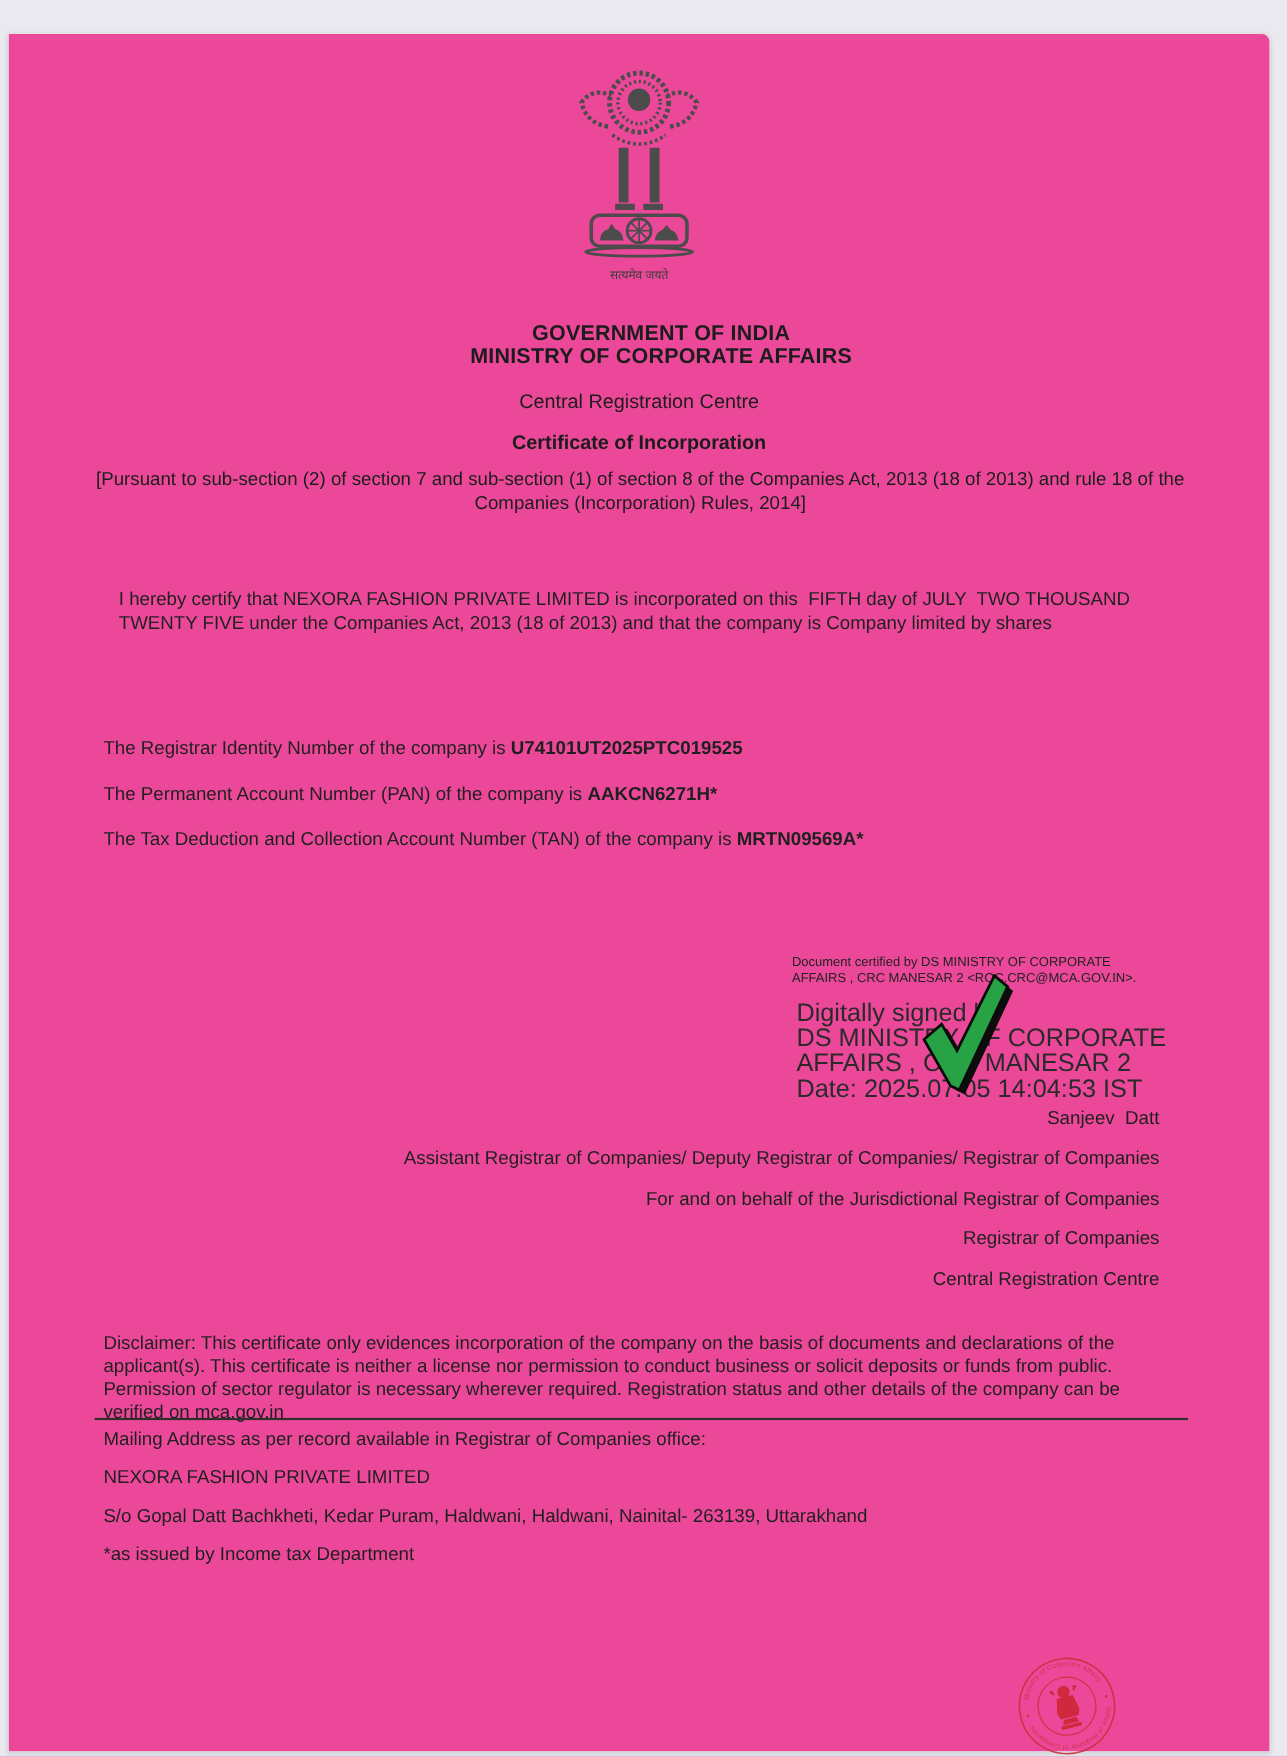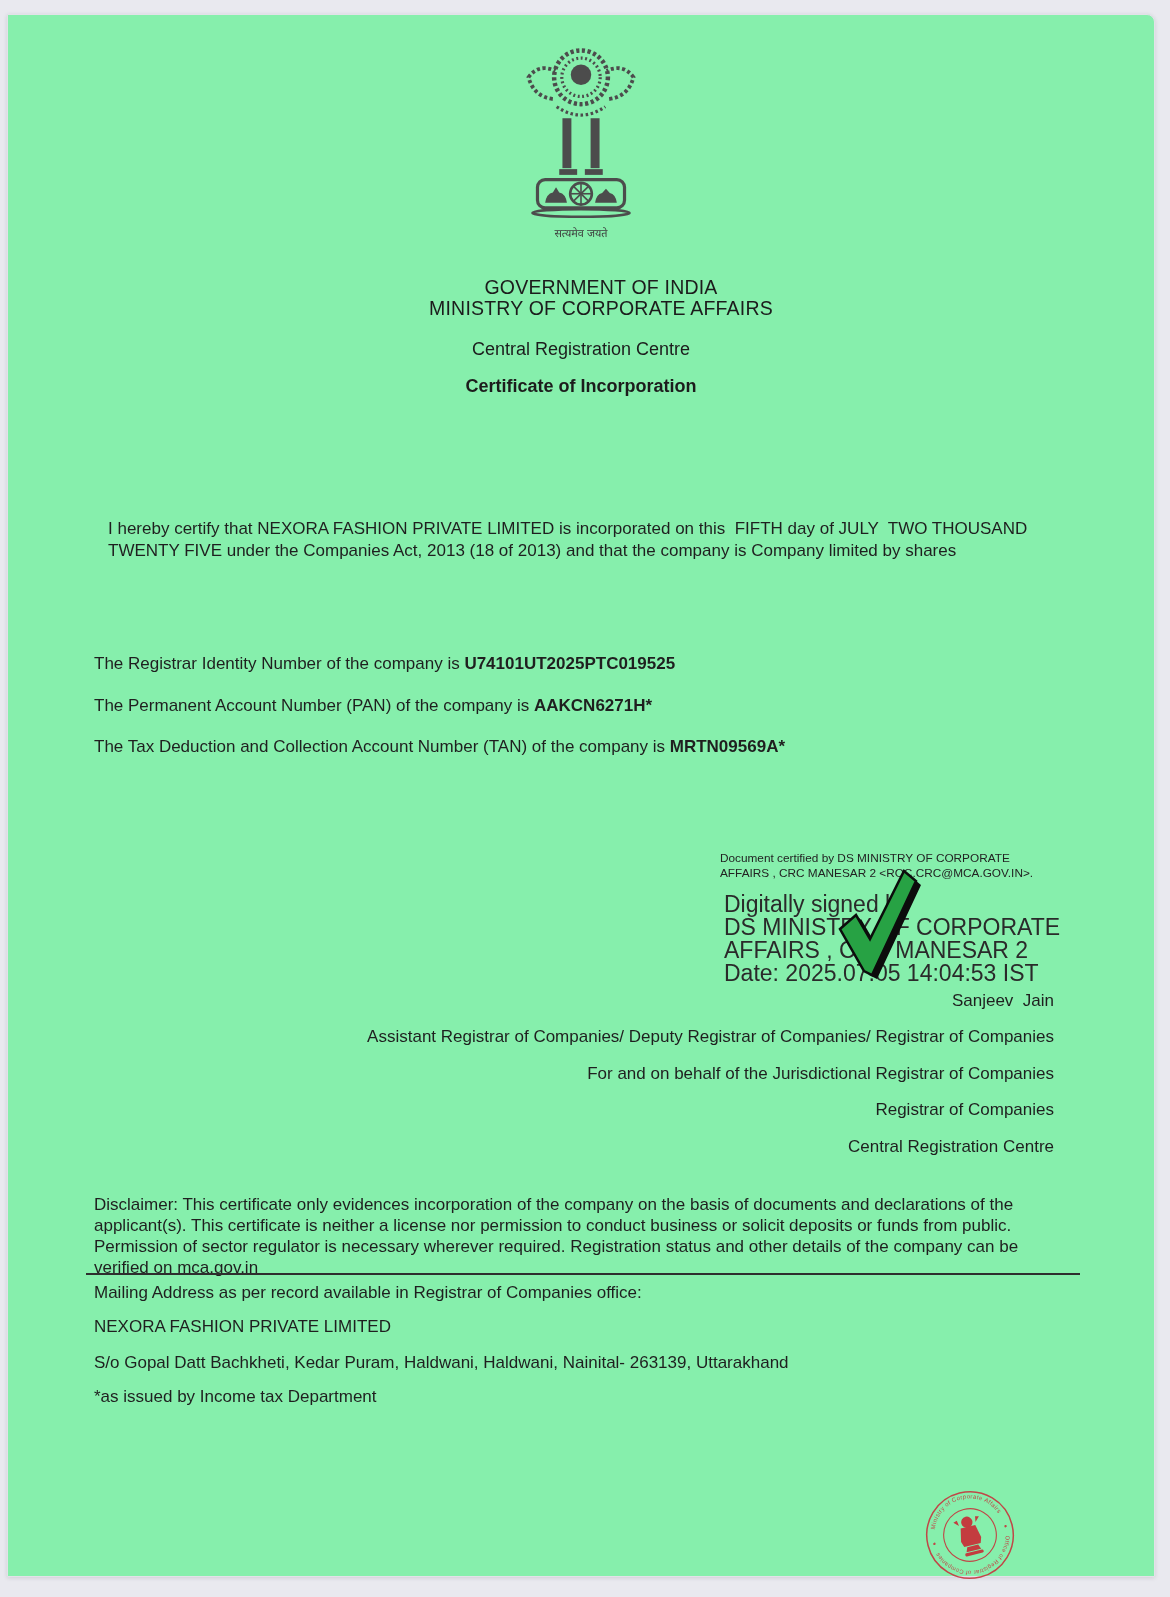--- a/index.html
+++ b/index.html
@@ -5,33 +5,33 @@
   * { margin:0; padding:0; box-sizing:border-box; }
   html,body { width:1170px; height:1597px; }
   body {
     background:#e9e9ef;
     font-family:"Liberation Sans", sans-serif;
     color:#1c1c1c;
     position:relative;
     overflow:hidden;
   }
   .page {
-    position:absolute; left:7px; top:14px;
+    position:absolute; left:7px; top:30px;
     width:1148px; height:1563px;
-    background:#86efac;
+    background:#ec4899;
     border:1px solid #e2e2e8;
     border-radius:0 8px 0 0;
     box-shadow:0 1px 4px rgba(40,40,60,.14);
   }
   .abs { position:absolute; }
   .center { left:0; right:0; text-align:center; }
   .body-text { font-size:17px; line-height:22px; color:#1f1f1f; }
   .prewrap { white-space:pre-wrap;margin-left:14px; }
   .bold { font-weight:bold; }
-  .hdr { font-size:19.5px; font-weight:normal; line-height:21px; letter-spacing:.2px;padding-left:40px; }
+  .hdr { font-size:19.5px; font-weight:bold; line-height:21px; letter-spacing:.2px;padding-left:40px; }
   .sub-hdr { font-size:18px; }
   .title-hdr { font-size:18px; font-weight:bold; }
   .pursuant { font-size:17px; line-height:22px; }
   .cert-note { font-size:11.8px; line-height:15px; color:#222; }
   .digital { font-size:23px; line-height:23px; color:#2a2a2a; }
   .right-line { right:100px; text-align:right; }
   .rule { border-top:2px solid #2e2e2e; }
   .emblem-wrap { left:50%; transform:translateX(-50%); top:22px; }
   .devanagari { font-size:17px; fill:#3c3c3c; }
   .seal-wrap { left:915px; top:1473px; width:94px; height:94px; opacity:.88; }
@@ -75,20 +75,21 @@
         <ellipse cx="100" cy="274" rx="76" ry="6" stroke-width="4"></ellipse>
       </g>
       <text x="100" y="312" text-anchor="middle" class="devanagari">सत्यमेव जयते</text>
     </svg>
   </div>
 
   <div class="abs center hdr" style="top:262px;">GOVERNMENT OF INDIA</div>
   <div class="abs center hdr" style="top:283px;">MINISTRY OF CORPORATE AFFAIRS</div>
   <div class="abs center sub-hdr" style="top:324px;">Central Registration Centre</div>
   <div class="abs center title-hdr" style="top:361px;">Certificate of Incorporation</div>
+  <div class="abs pursuant" style="top:394px; left:79px; width:990px; text-align:center;">[Pursuant to sub-section (2) of section 7 and sub-section (1) of section 8 of the Companies Act, 2013 (18 of 2013) and rule 18 of the Companies (Incorporation) Rules, 2014]</div>
 
   <div class="abs body-text prewrap" style="top:503px; left:86px; width:962px;">I hereby certify that NEXORA FASHION PRIVATE LIMITED is incorporated on this  FIFTH day of JULY  TWO THOUSAND TWENTY FIVE under the Companies Act, 2013 (18 of 2013) and that the company is Company limited by shares</div>
 
   <p class="abs body-text" style="top:638px; left:86px;"><span>The Registrar Identity Number of the company is </span><span class="bold">U74101UT2025PTC019525</span></p>
   <p class="abs body-text" style="top:680px; left:86px;"><span>The Permanent Account Number (PAN) of the company is </span><span class="bold">AAKCN6271H*</span></p>
   <p class="abs body-text" style="top:721px; left:86px;"><span>The Tax Deduction and Collection Account Number (TAN) of the company is </span><span class="bold">MRTN09569A*</span></p>
 
 
   <div class="abs cert-note" style="top:836px; left:712px; width:330px;">
     <div>Document certified by DS MINISTRY OF CORPORATE</div>
@@ -101,21 +102,21 @@
     <div>Date: 2025.07.05 14:04:53 IST</div>
   </div>
 
   <div class="abs" style="top:852px; left:826px; width:88px; height:116px;">
     <svg width="88" height="116" viewBox="0 0 88 116">
       <path d="M6 62 L22 48 L36 72 L70 4 L82 14 L38 108 L30 104 Z" fill="#0c0c0c" transform="translate(5,4)"></path>
       <path d="M6 62 L22 48 L36 72 L70 4 L82 14 L38 108 L30 104 Z" fill="#27a244" stroke="#0c0c0c" stroke-width="2.5"></path>
     </svg>
   </div>
 
-  <div class="abs body-text right-line prewrap" style="top:975px;">Sanjeev  Jain</div>
+  <div class="abs body-text right-line prewrap" style="top:975px;">Sanjeev  Datt</div>
   <div class="abs body-text right-line" style="top:1011px;">Assistant Registrar of Companies/ Deputy Registrar of Companies/ Registrar of Companies</div>
   <div class="abs body-text right-line" style="top:1048px;">For and on behalf of the Jurisdictional Registrar of Companies</div>
   <div class="abs body-text right-line" style="top:1084px;">Registrar of Companies</div>
   <div class="abs body-text right-line" style="top:1121px;">Central Registration Centre</div>
 
   <div class="abs body-text" style="top:1179px; left:86px; width:972px; line-height:21px;">Disclaimer: This certificate only evidences incorporation of the company on the basis of documents and declarations of the applicant(s). This certificate is neither a license nor permission to conduct business or solicit deposits or funds from public. Permission of sector regulator is necessary wherever required. Registration status and other details of the company can be verified on mca.gov.in</div>
   <div class="abs rule" style="top:1258px; left:78px; width:994px;"></div>
 
   <div class="abs body-text" style="top:1267px; left:86px;">Mailing Address as per record available in Registrar of Companies office:</div>
   <div class="abs body-text" style="top:1301px; left:86px;">NEXORA FASHION PRIVATE LIMITED</div>

